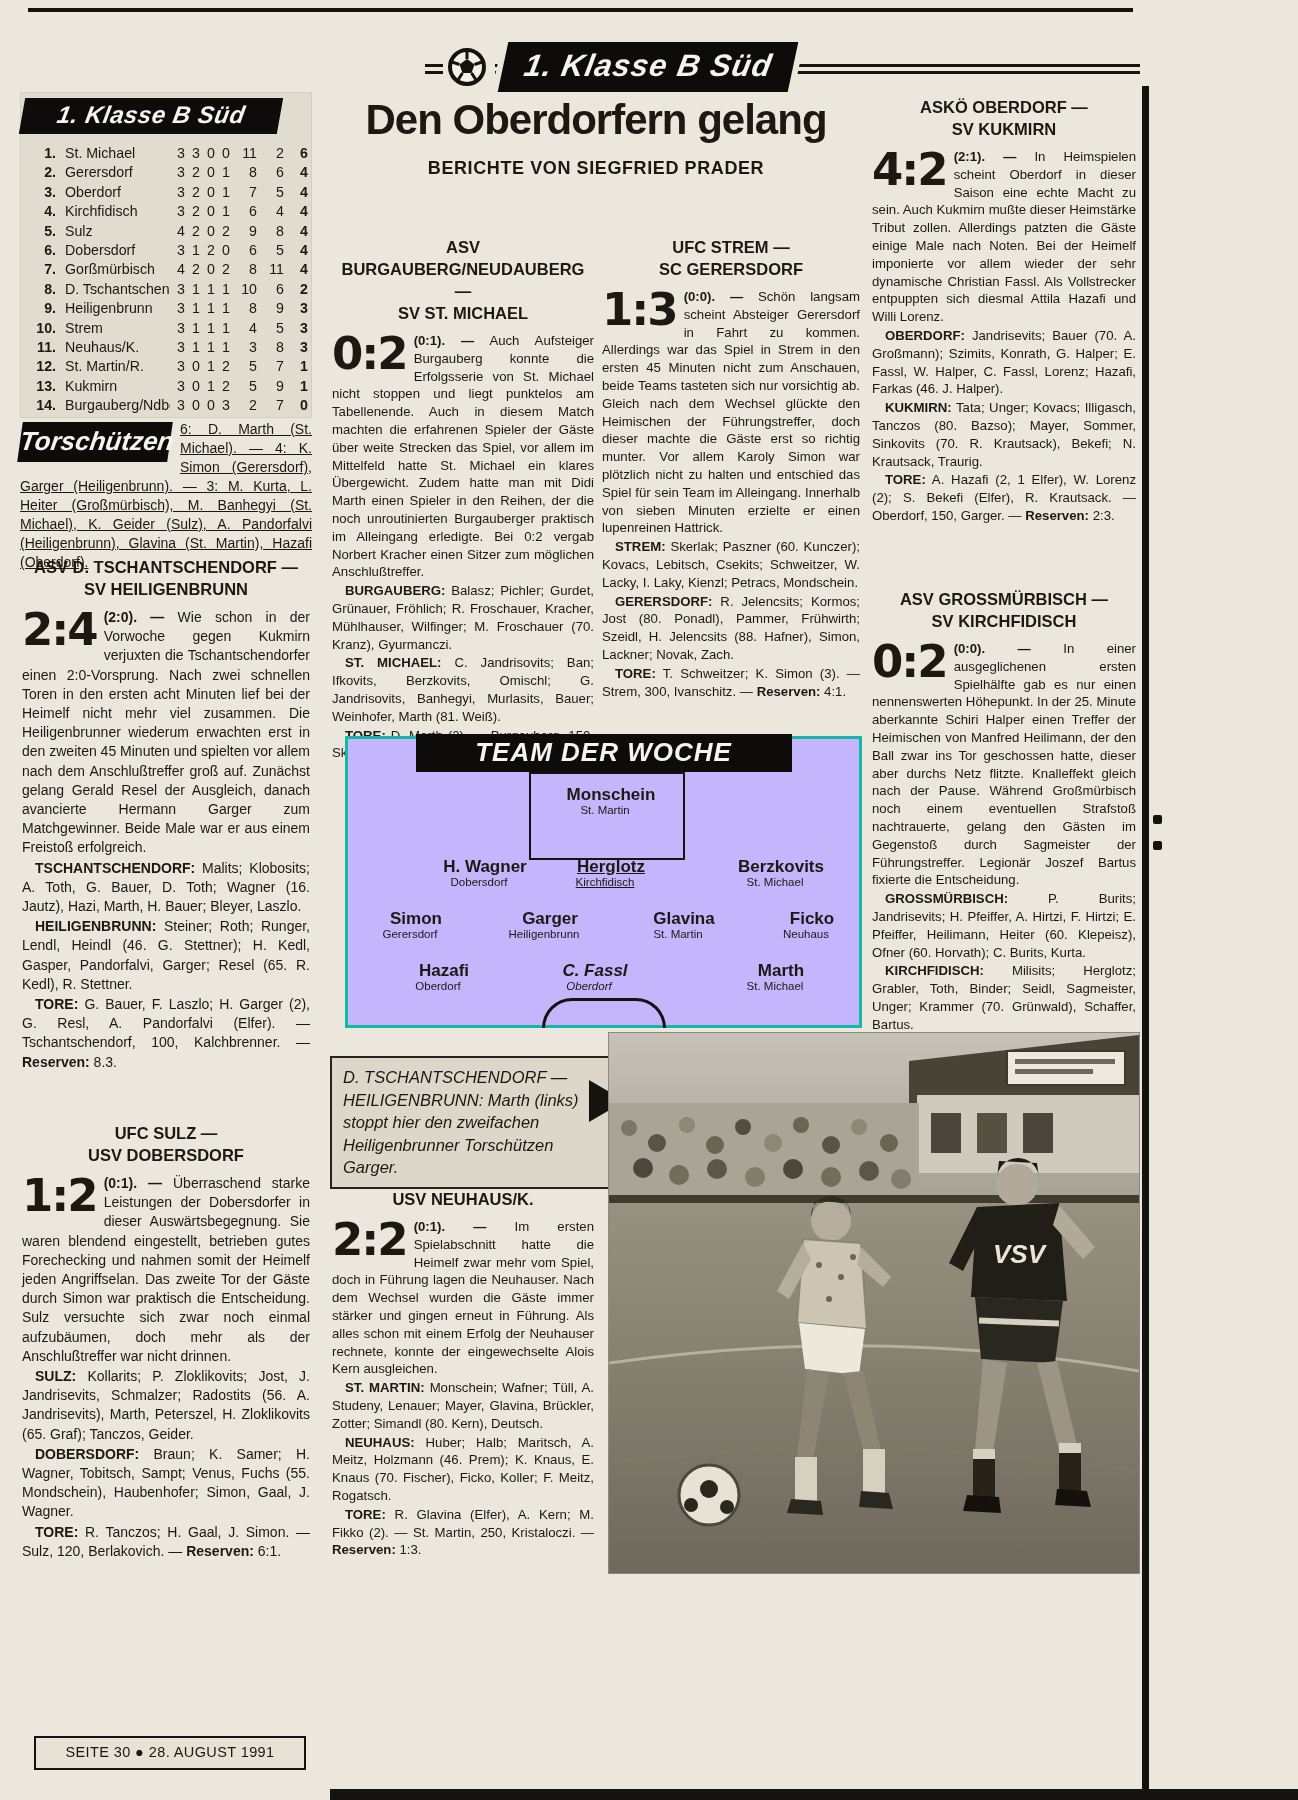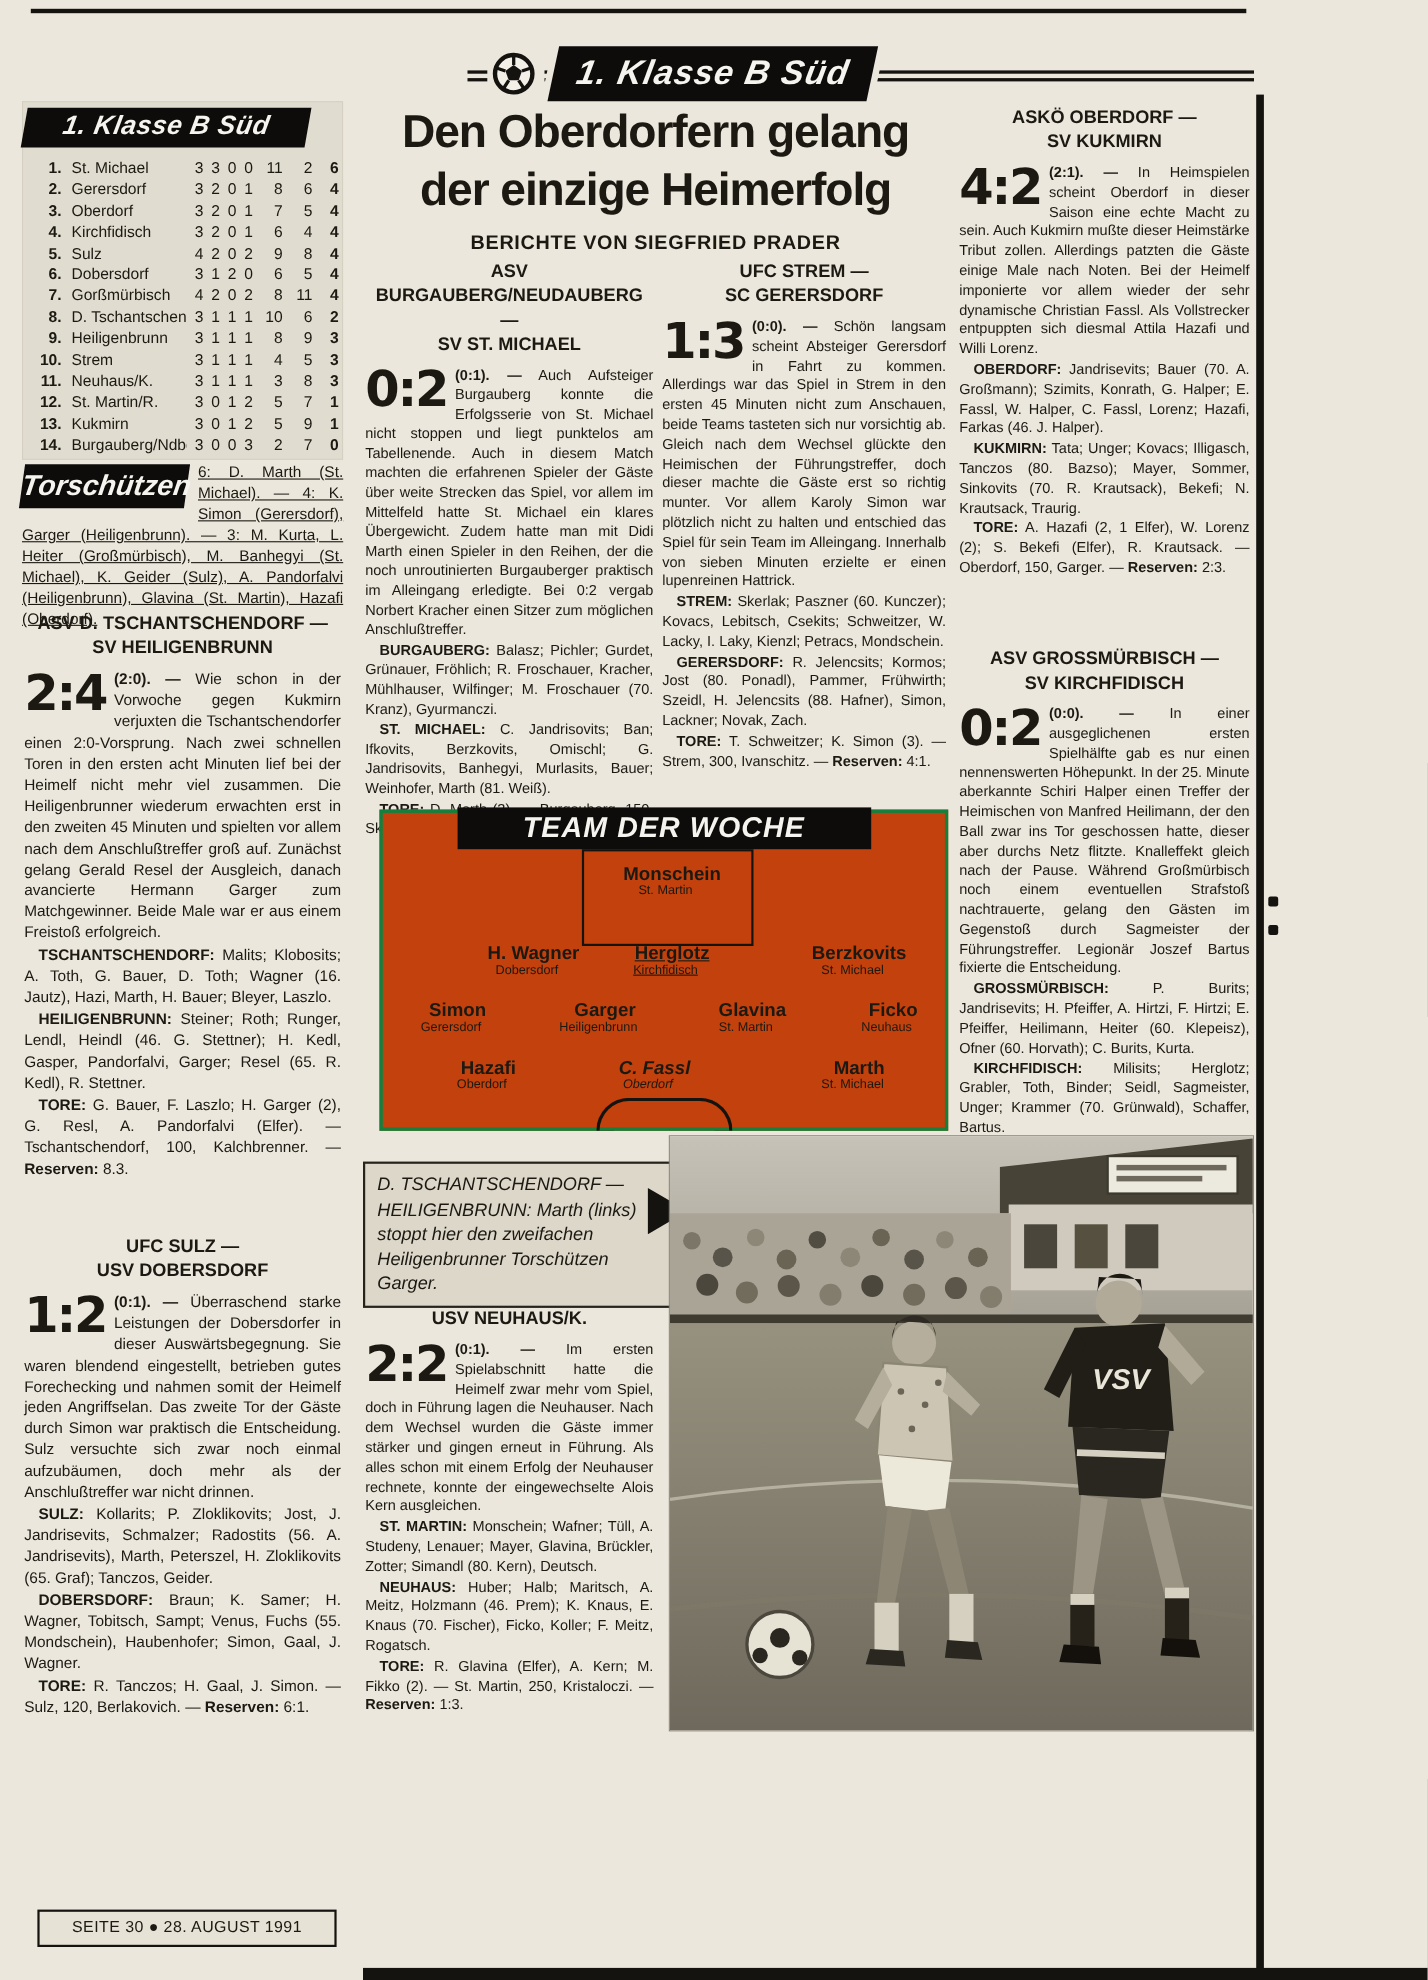--- a/index.html
+++ b/index.html
@@ -58,22 +58,22 @@
   .narrowcol{font-size:13.2px;line-height:17.8px;}
   #art-tschantschendorf{left:22px;top:556px;width:288px;}
   #art-sulz{left:22px;top:1122px;width:288px;}
   #art-burgauberg{left:332px;top:236px;width:262px;}
   #art-strem{left:602px;top:236px;width:258px;}
   #art-stmartin{left:332px;top:1166px;width:262px;}
   #art-oberdorf{left:872px;top:96px;width:264px;}
   #art-grossmuerbisch{left:872px;top:588px;width:264px;}
 
   
-  .team-box{position:absolute;left:345px;top:736px;width:511px;height:286px;background:#c2410c;
-        border:3px solid #15803d;}
+  .team-box{position:absolute;left:345px;top:736px;width:511px;height:286px;background:#c4b5fd;
+        border:3px solid #14b8a6;}
   .tw-banner{position:absolute;left:50%;top:-5px;transform:translateX(-50%);width:376px;height:38px;background:#0d0c0a;}
   .tw-banner span{display:block;text-align:center;line-height:37px;color:#f6f4ee;font-style:italic;
         font-weight:bold;font-size:26px;letter-spacing:1px;}
   .goal-area{position:absolute;left:181px;top:33px;width:152px;height:84px;border:2px solid #15130f;}
   .pl{position:absolute;transform:translateX(-50%);text-align:center;white-space:nowrap;}
   .pl .nm{font-weight:bold;font-size:17px;line-height:19px;margin-left:12px;}
   .pl .cl{font-size:11.5px;line-height:13px;}
   .center-arc{position:absolute;left:50%;bottom:-3px;transform:translateX(-50%);width:118px;height:27px;
         border:3px solid #15130f;border-bottom:none;border-radius:118px 118px 0 0;}
 
@@ -291,21 +291,20 @@
 
   <section class="topscorers">
     <div class="ts-box">
       <span>Torschützen</span>
     </div>
     <p class="ts-text">6: D. Marth (St. Michael). — 4: K. Simon (Gerersdorf), Garger (Heiligenbrunn). — 3: M. Kurta, L. Heiter (Großmürbisch), M. Banhegyi (St. Michael), K. Geider (Sulz), A. Pandorfalvi (Heiligenbrunn), Glavina (St. Martin), Hazafi (Oberdorf).</p>
   </section>
 
   <div class="headline">
     <div class="hl">Den Oberdorfern gelang</div>
-    <div class="hl">der einzige Heimerfolg</div>
     <div class="byline">BERICHTE VON SIEGFRIED PRADER</div>
   </div>
 
   <article class="article widecol" id="art-tschantschendorf">
     <h3 class="match-head">
       <span>ASV D. TSCHANTSCHENDORF —</span><br>
       <span>SV HEILIGENBRUNN</span>
     </h3>
     <div class="match-body">
       <p class="lead">

